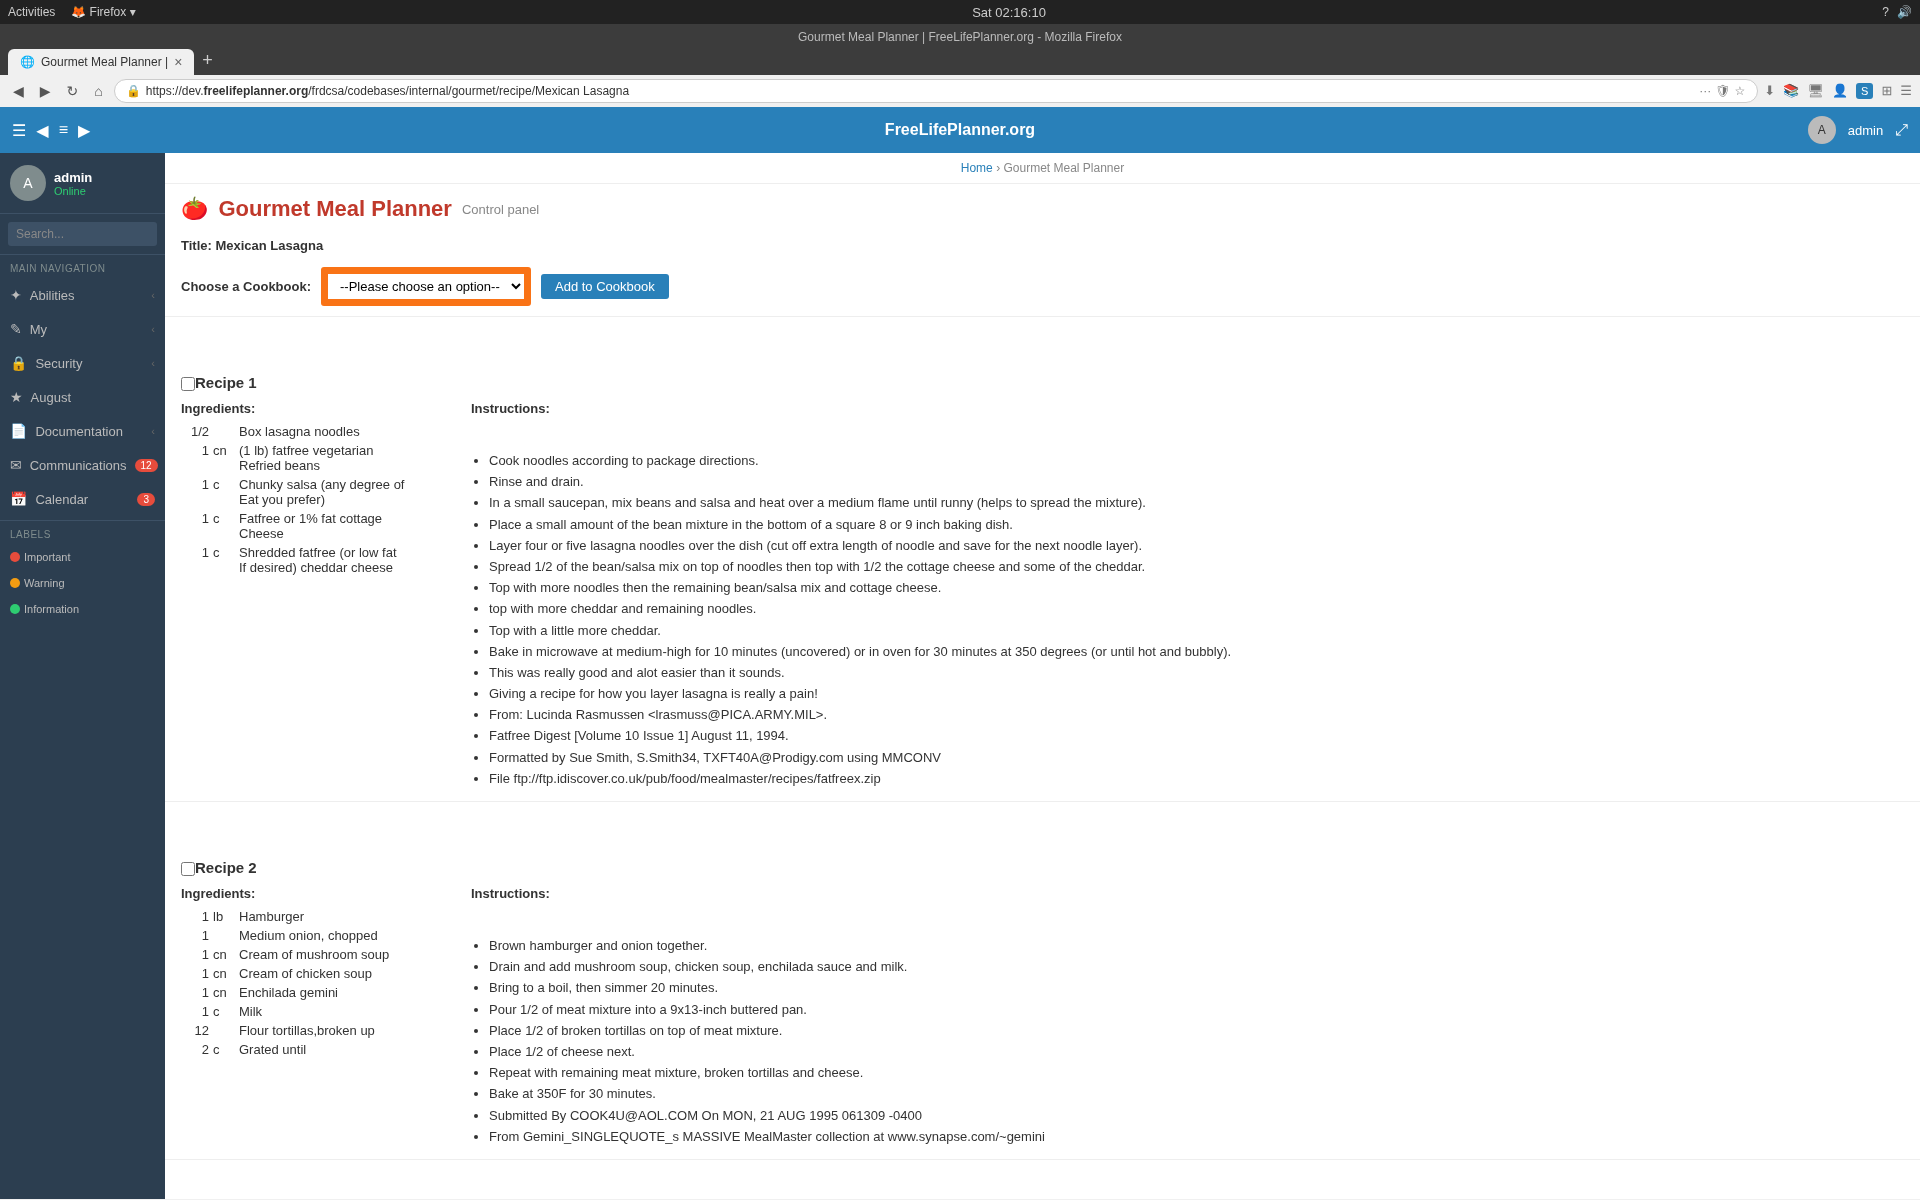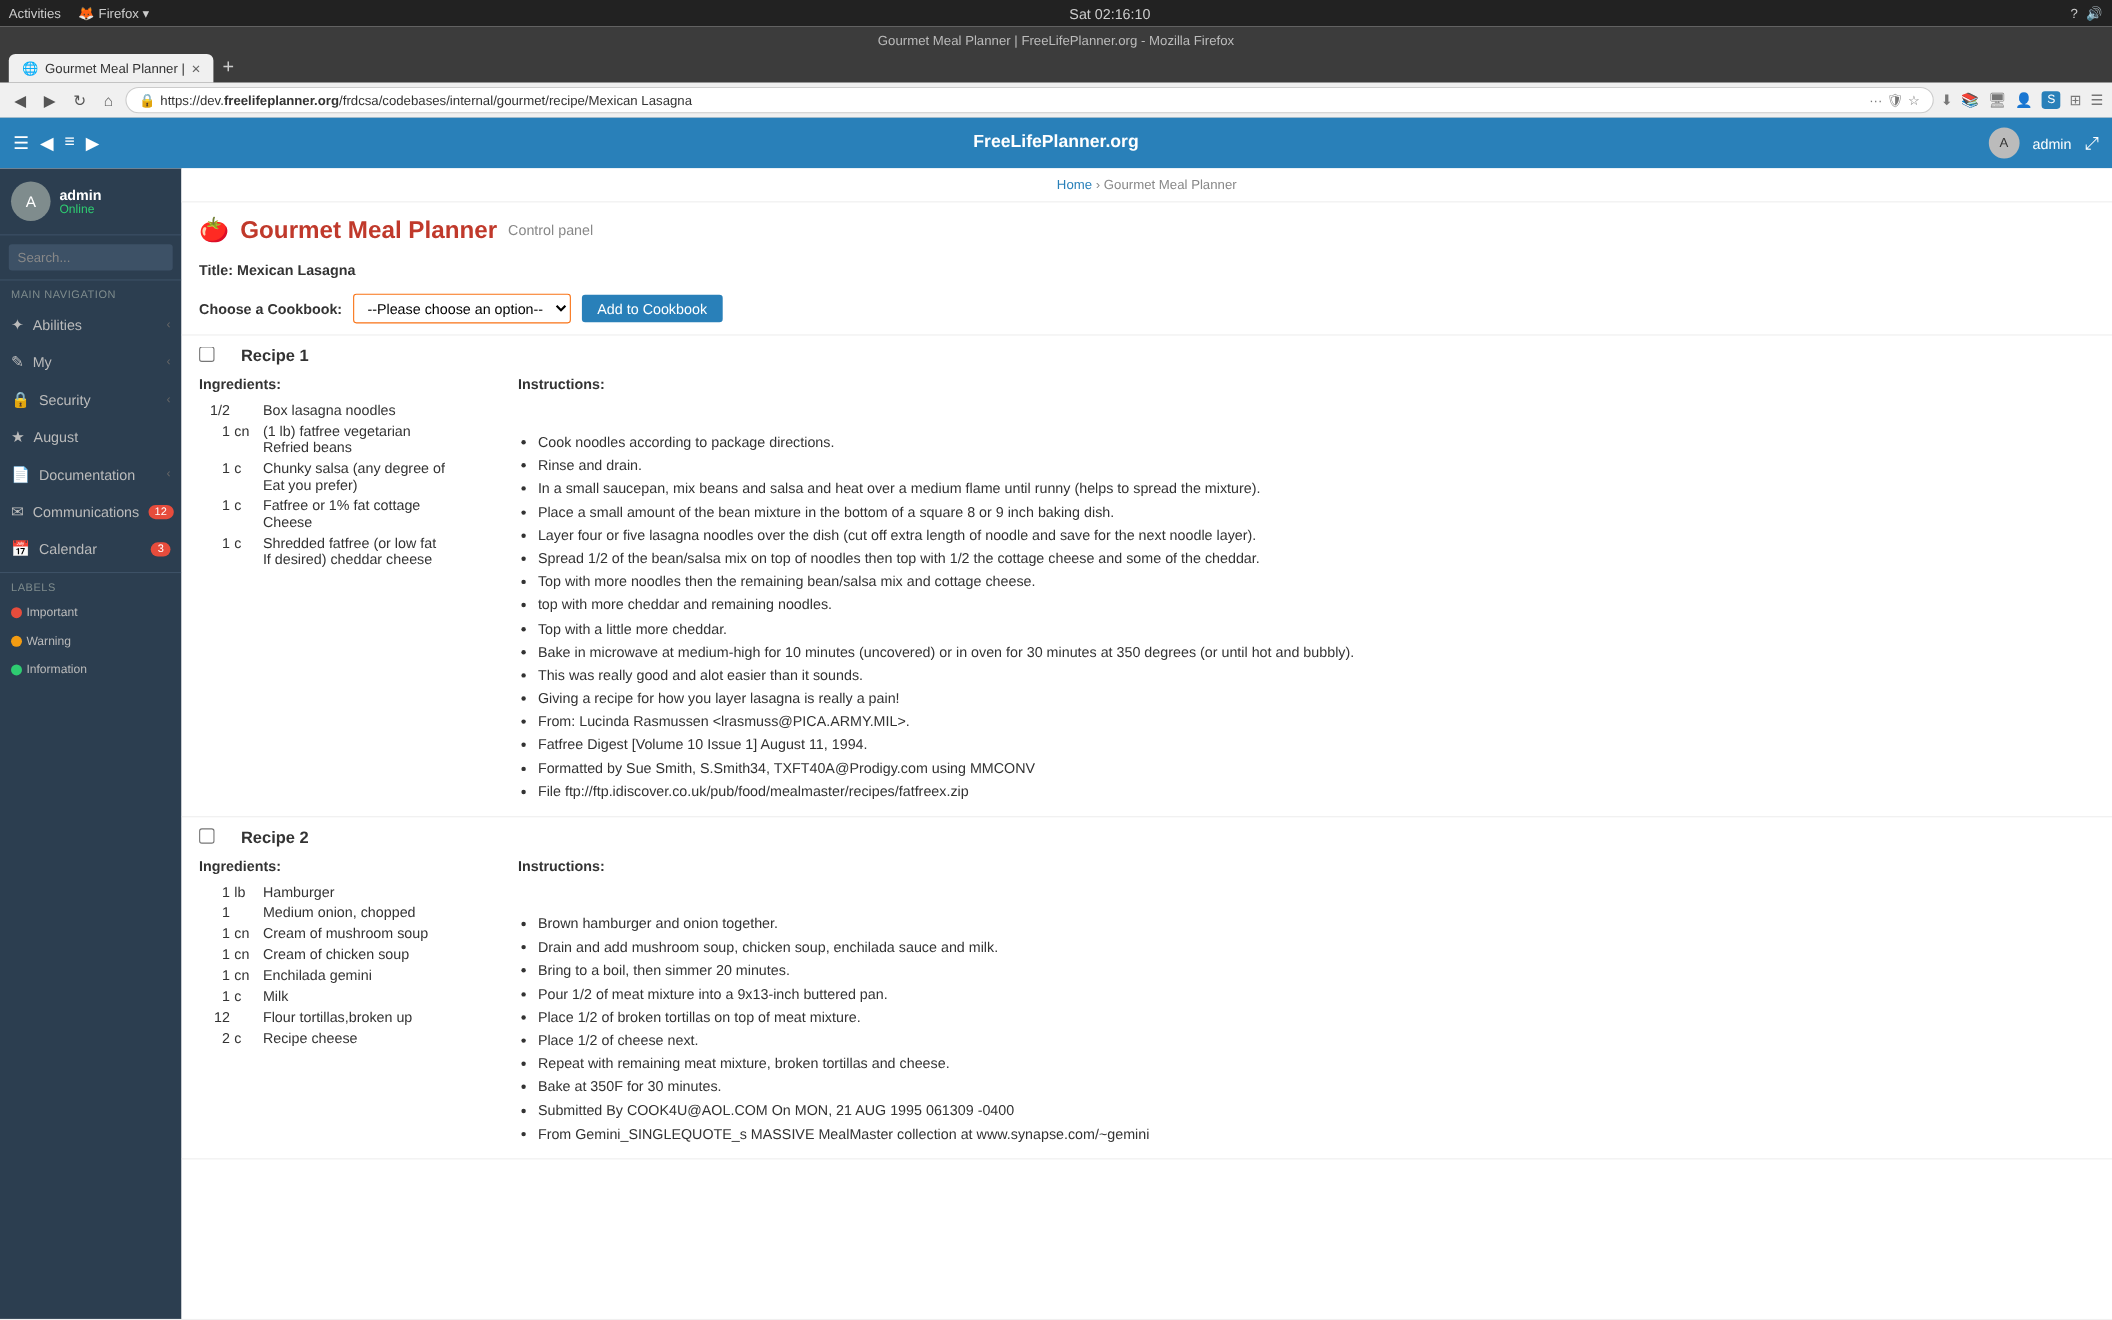--- a/index.html
+++ b/index.html
@@ -211,21 +211,21 @@
     .form-row {
       display: flex;
       align-items: center;
       gap: 10px;
       padding: 6px 16px 10px;
       border-bottom: 1px solid #eee;
     }
     .form-label { font-size: 13px; font-weight: bold; }
     .form-select {
       padding: 4px 8px;
-      border: 1px solid #f97316;
+      border: 7px solid #f97316;
       border-radius: 3px;
       font-size: 13px;
       background: #fff;
     }
     .title-row { padding: 8px 16px; font-size: 13px; }
     .title-row span { font-weight: bold; }
 
     
     .btn-add {
       background: #2980b9;
@@ -237,23 +237,24 @@
       font-size: 13px;
     }
 
     
     .recipe-section {
       padding: 10px 16px;
       border-bottom: 1px solid #eee;
     }
     .recipe-header {
       display: flex;
-      align-items: flex-start;
-      gap: 24px;
+      align-items: flex-end;
+      gap: 0;
       margin-bottom: 10px;
+      margin-top: 47px;
     }
     .recipe-checkbox { width: 14px; height: 14px; }
     .recipe-name { font-size: 15px; font-weight: bold; color: #333; }
 
     .recipe-columns {
       display: grid;
       grid-template-columns: 270px 1fr;
       gap: 20px;
     }
     .ingredients-col {}
@@ -534,21 +535,21 @@
               <span class="ing-name">Milk</span>
             </div>
             <div class="ingredient-row">
               <span class="ing-qty">12</span>
               <span class="ing-unit"></span>
               <span class="ing-name">Flour tortillas,broken up</span>
             </div>
             <div class="ingredient-row">
               <span class="ing-qty">2</span>
               <span class="ing-unit">c</span>
-              <span class="ing-name">Recipe cheese</span>
+              <span class="ing-name">Grated until</span>
             </div>
           </div>
           <div class="instructions-col">
             <div class="col-header">Instructions:</div>
             <ul class="instructions-list">
               <li>Brown hamburger and onion together.</li>
               <li>Drain and add mushroom soup, chicken soup, enchilada sauce and milk.</li>
               <li>Bring to a boil, then simmer 20 minutes.</li>
               <li>Pour 1/2 of meat mixture into a 9x13-inch buttered pan.</li>
               <li>Place 1/2 of broken tortillas on top of meat mixture.</li>

